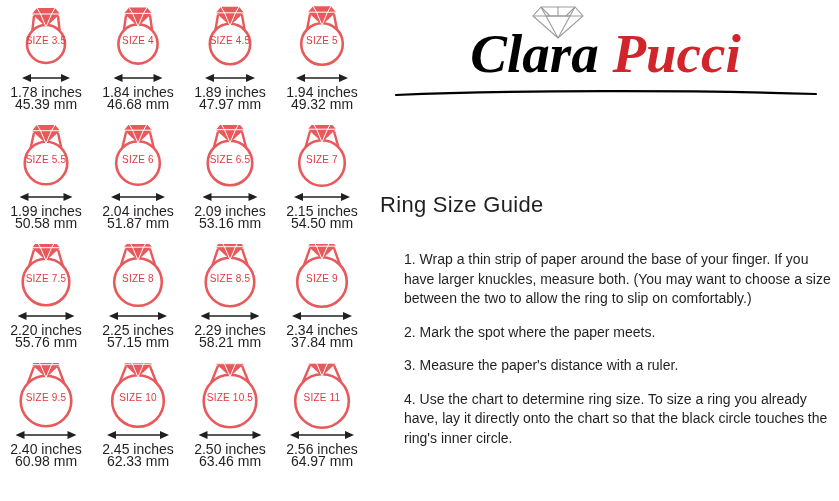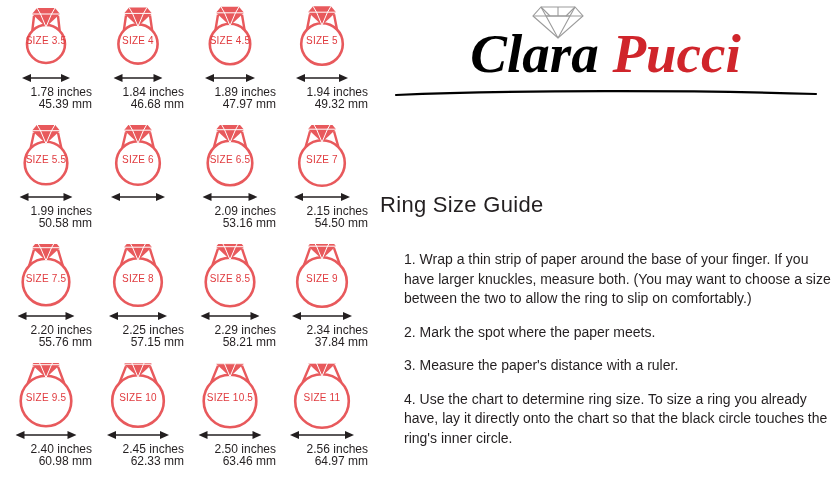--- a/index.html
+++ b/index.html
@@ -66,22 +66,22 @@
     position: absolute;
     left: 50%;
     transform: translateX(-50%);
     top: 69px;
   }
   .meas {
     position: absolute;
     left: 0;
     right: 0;
     top: 83px;
-    text-align: right;
-    font-size: 12px;
+    text-align: center;
+    font-size: 14px;
     line-height: 11.5px;
     color: #231f20;
   }
 
   
   .right {
     position: absolute;
     left: 372px;
     top: 0;
     width: 467px;
@@ -299,20 +299,24 @@
             </g>
             <path d="M 34 7.199999999999999 L 30.304000000000002 22.740000000000002 M 58 7.199999999999999 L 61.696 22.740000000000002" stroke="#e8595c" stroke-width="2.4" fill="none"></path>
           </svg>
           <div class="size-label">SIZE 6</div>
         </div>
         <svg class="arrow" width="54" height="10" viewBox="0 0 54 10">
           <path d="M 7 5 L 47 5" stroke="#231f20" stroke-width="1.6"></path>
           <path d="M 0 5 L 9 1 L 9 9 Z" fill="#231f20"></path>
           <path d="M 54 5 L 45 1 L 45 9 Z" fill="#231f20"></path>
         </svg>
+        <div class="meas">
+          <div>2.04 inches</div>
+          <div>51.87 mm</div>
+        </div>
       </div>
       <div class="cell">
         <div class="ring-wrap">
           <svg class="ring-svg" width="92" height="70" viewBox="0 0 92 70">
             <circle cx="46" cy="38" r="22.3" fill="none" stroke="#e8595c" stroke-width="2.6"></circle>
             <g fill="#e8595c">
               <path d="M 32 4.699999999999999 L 37 -1.3000000000000007 L 55 -1.3000000000000007 L 60 4.699999999999999 L 46 17.7 Z"></path>
             </g>
             <g stroke="#ffffff" stroke-width="1" fill="none">
               <path d="M 32 4.699999999999999 L 60 4.699999999999999"></path>

